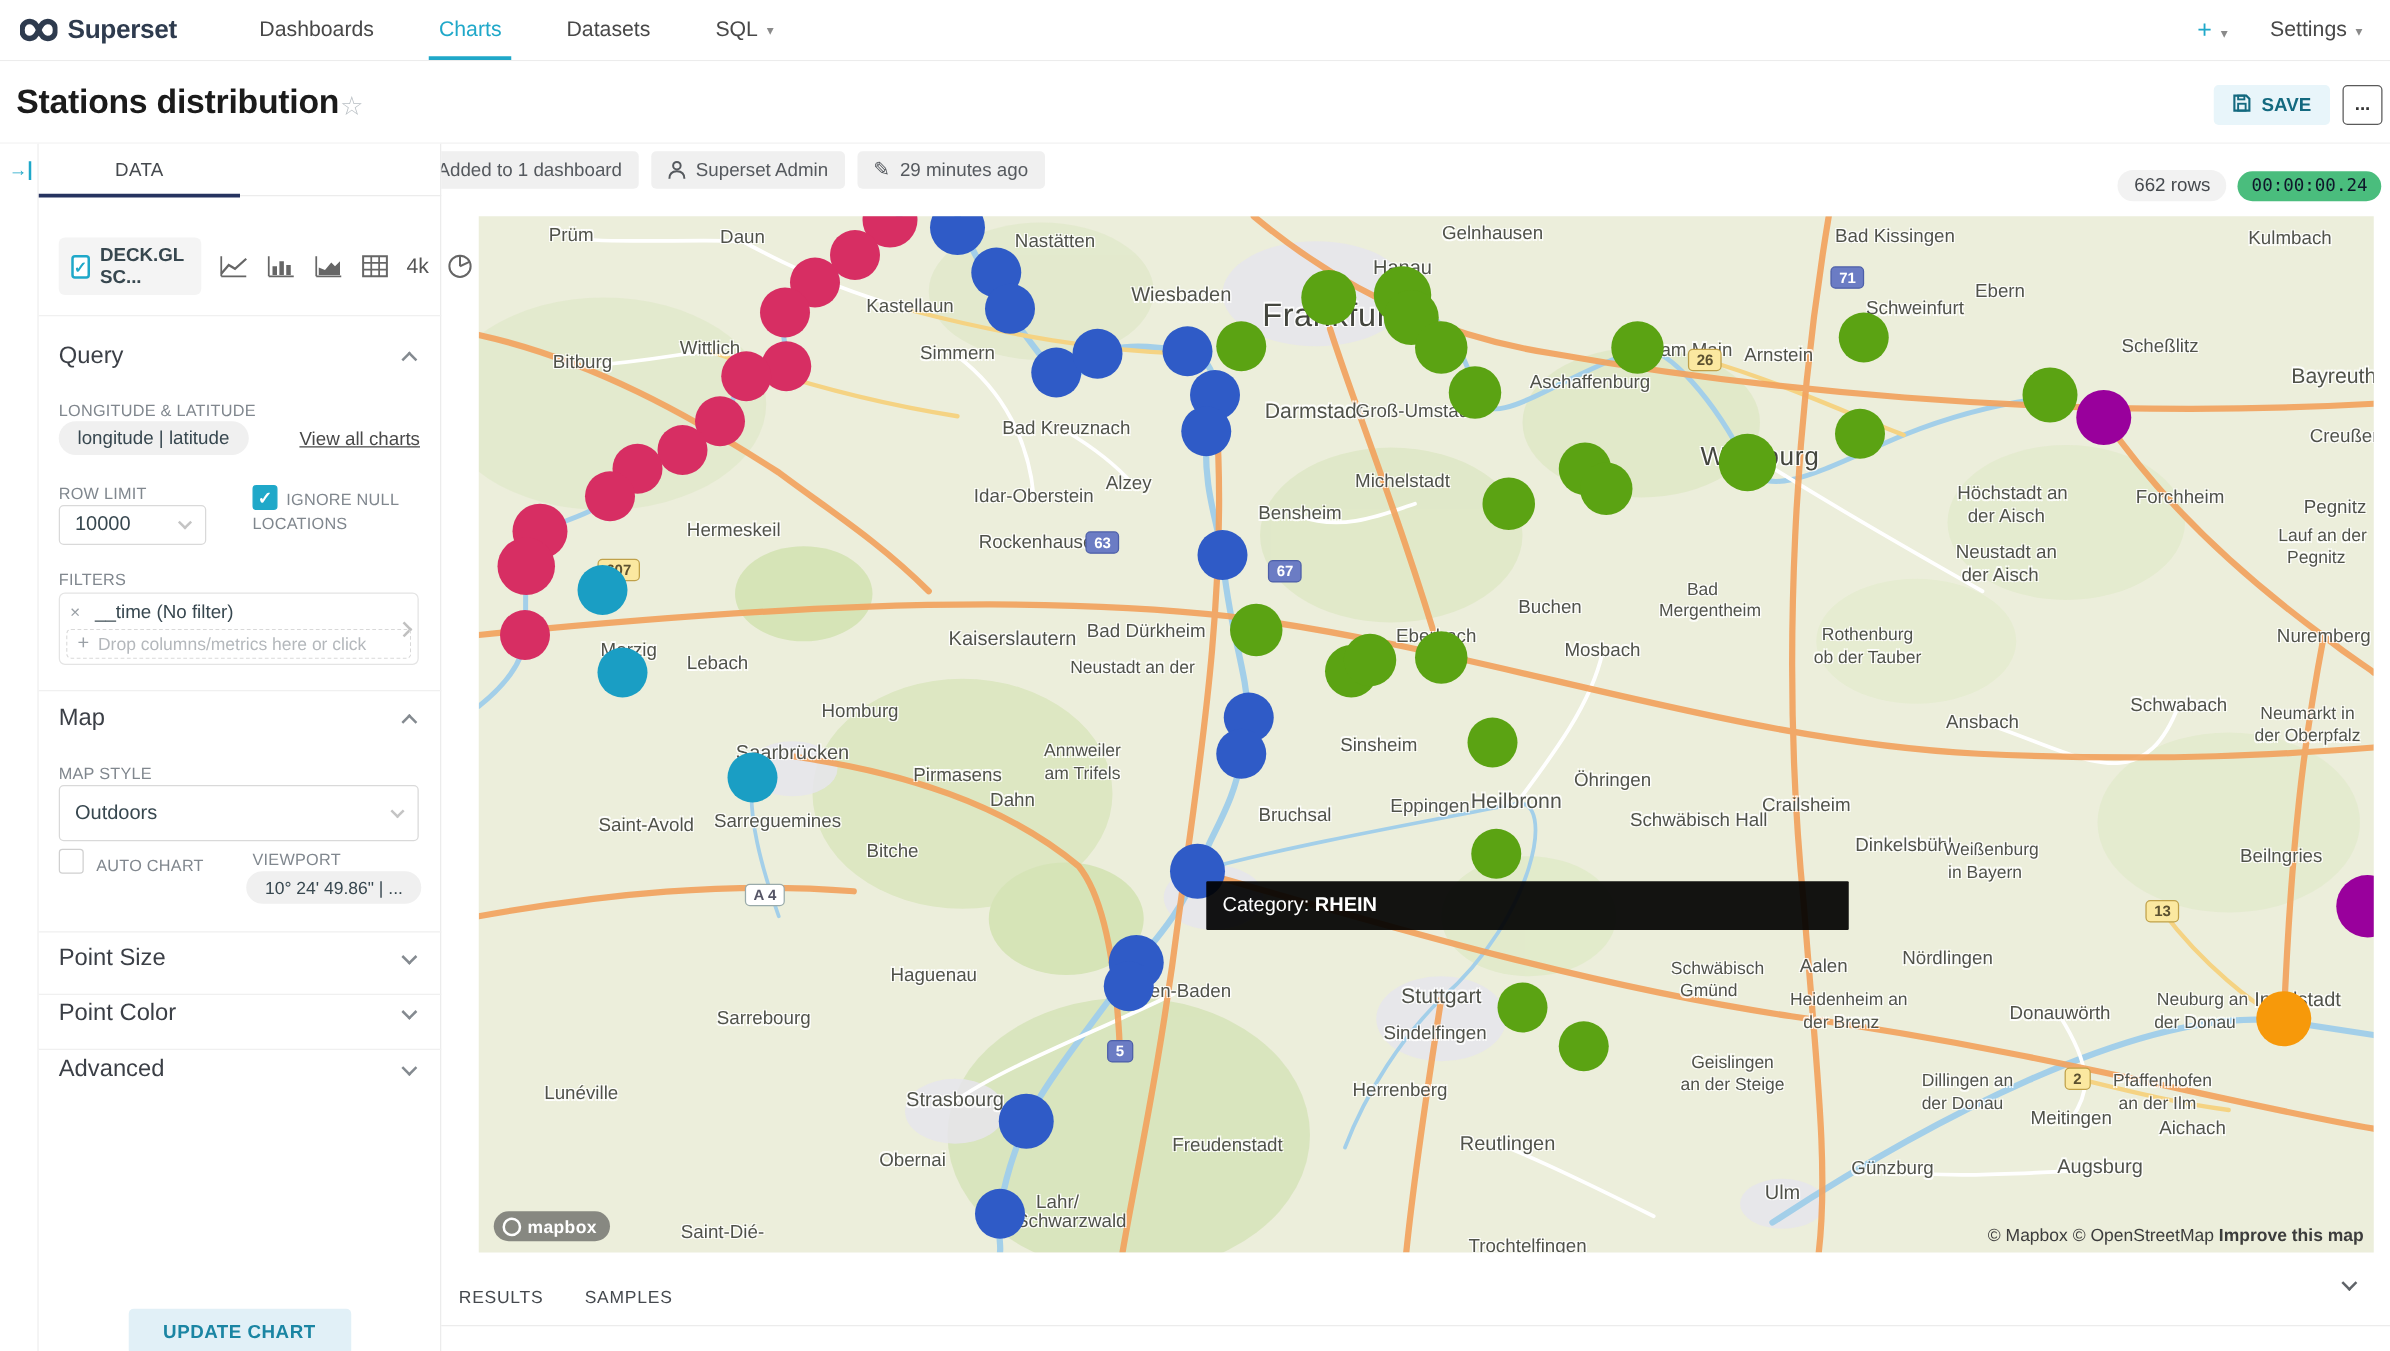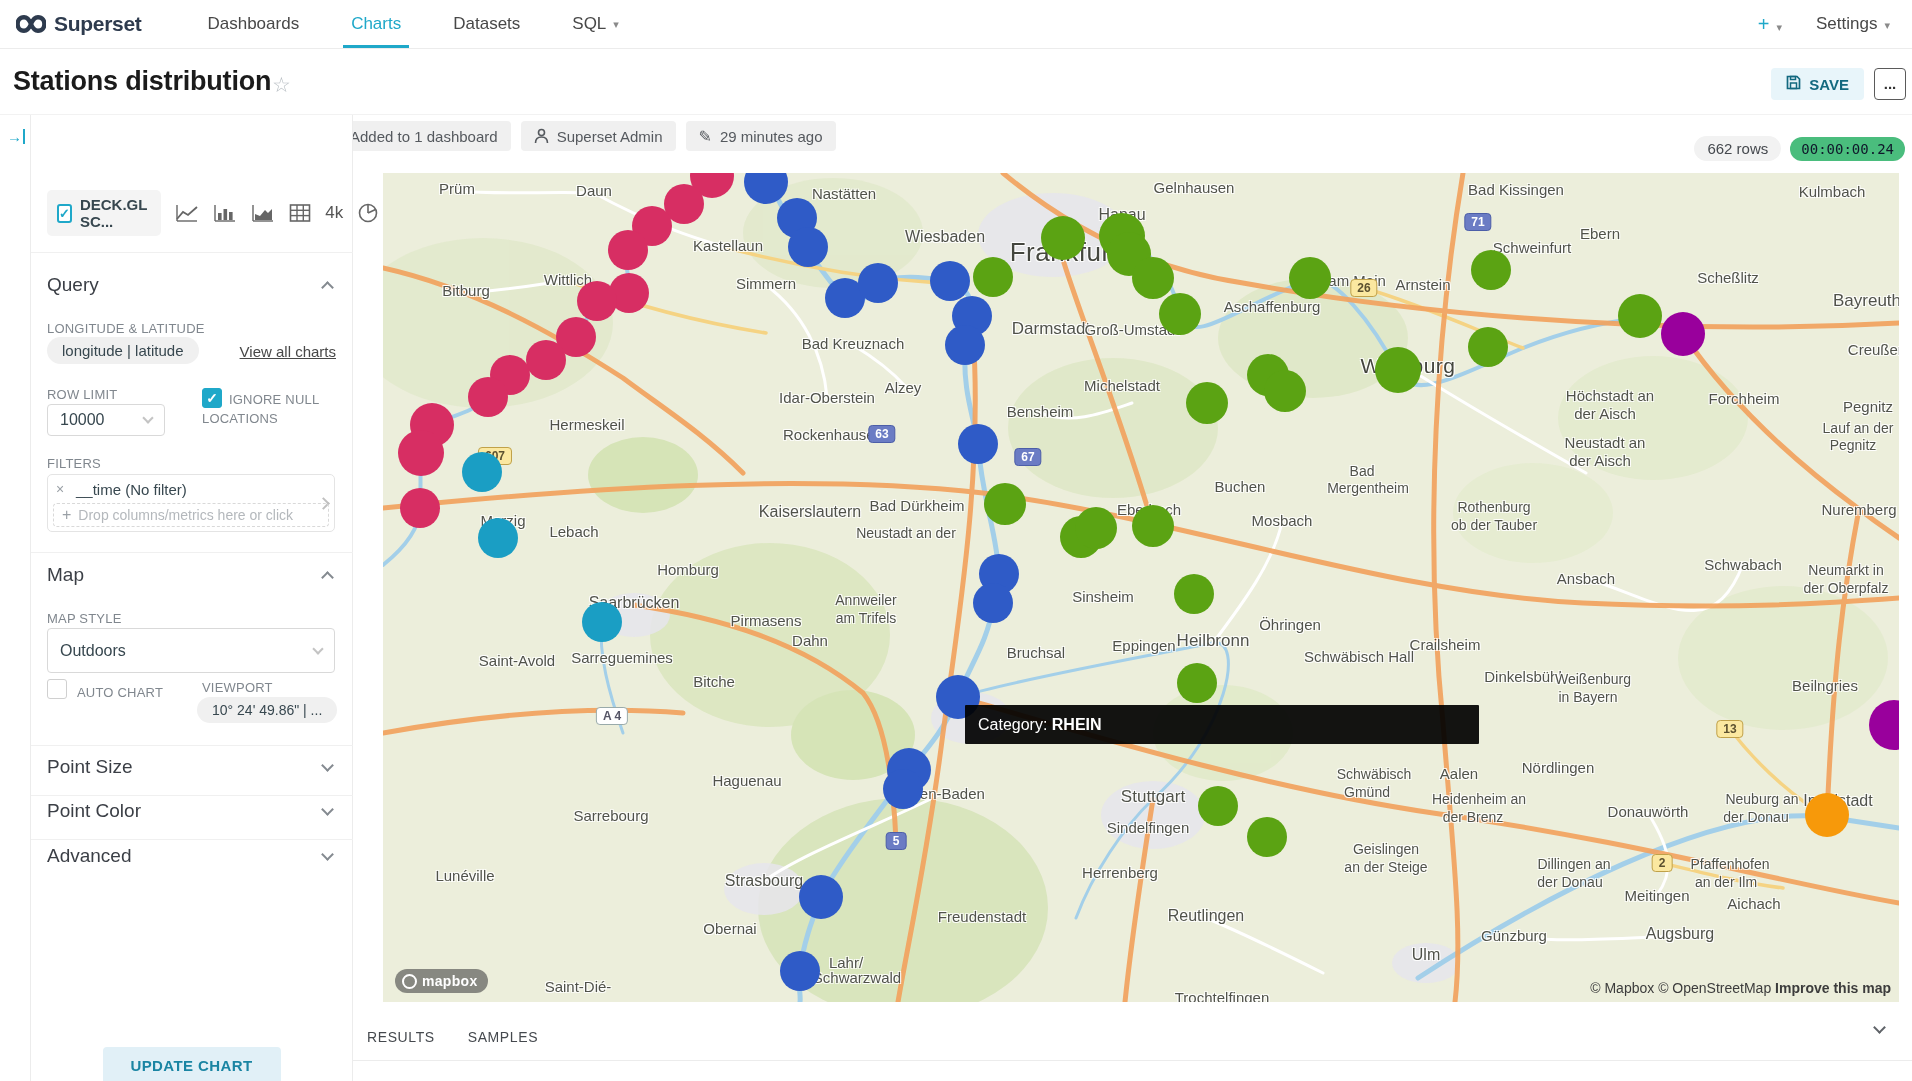--- a/index.html
+++ b/index.html
@@ -199,20 +199,23 @@
       <span>SAVE</span>
     </button>
     <button class="more-btn">...</button>
   </header>
 
   <div class="rail">
     <div class="collapse-ic">→</div>
   </div>
 
   <aside class="panel">
+    <div class="tabbar">
+      <div class="tab-data">DATA</div>
+    </div>
 
     <div class="viz-row">
       <div class="viz-chip">
         <span class="cb cb-outline">✓</span>
         <span class="viz-chip-label">DECK.GL SC...</span>
       </div>
       <span class="viz-ic">
         <svg width="24" height="20" viewBox="0 0 24 20">
             <polyline points="2,16 8,9 13,12 22,4" fill="none" stroke="#666" stroke-width="1.8"></polyline>
             <line x1="2" y1="2" x2="2" y2="18" stroke="#666" stroke-width="1.4"></line>

